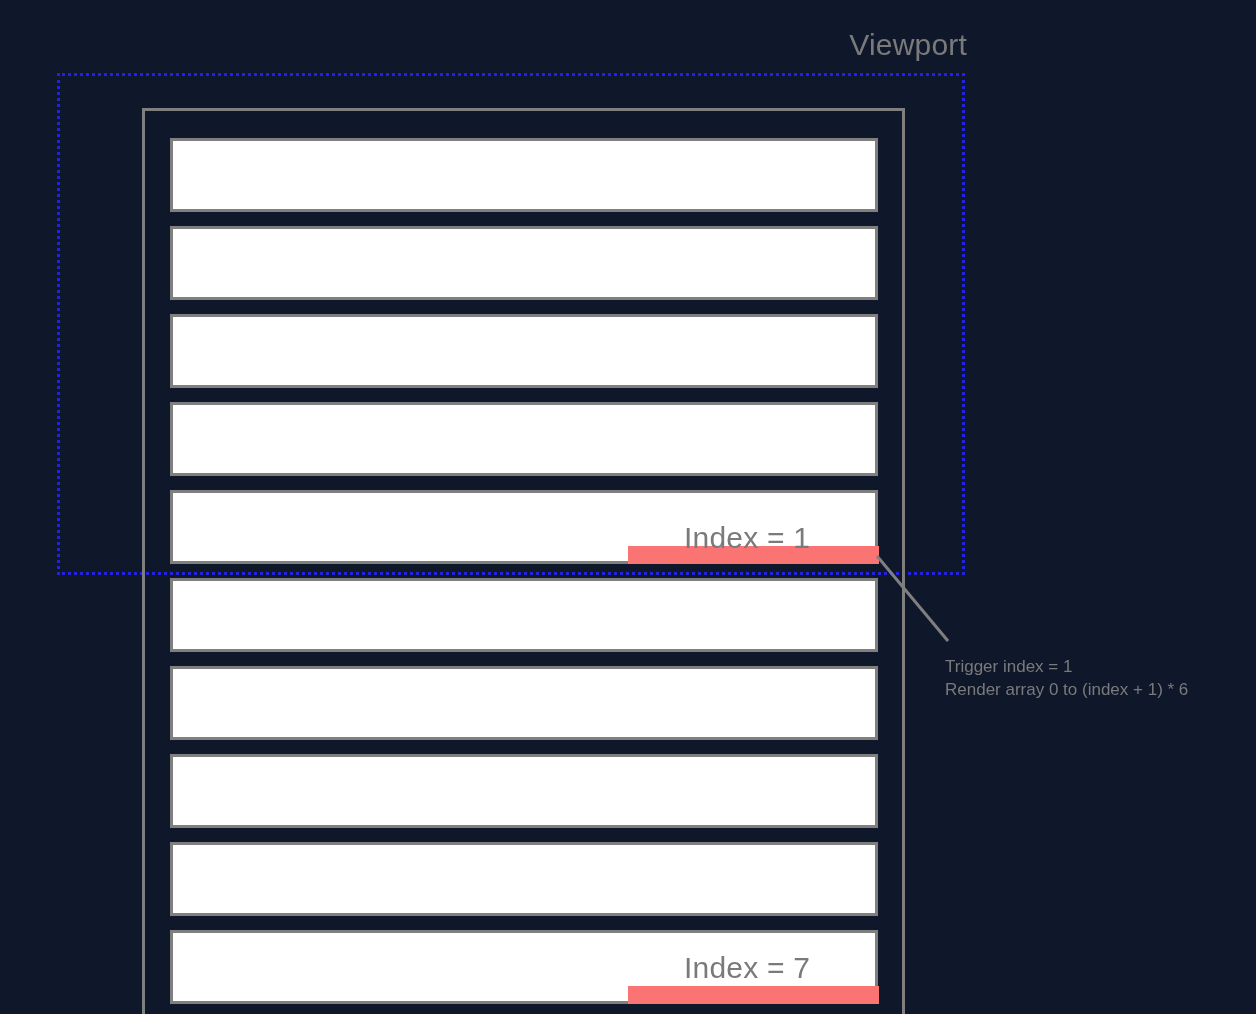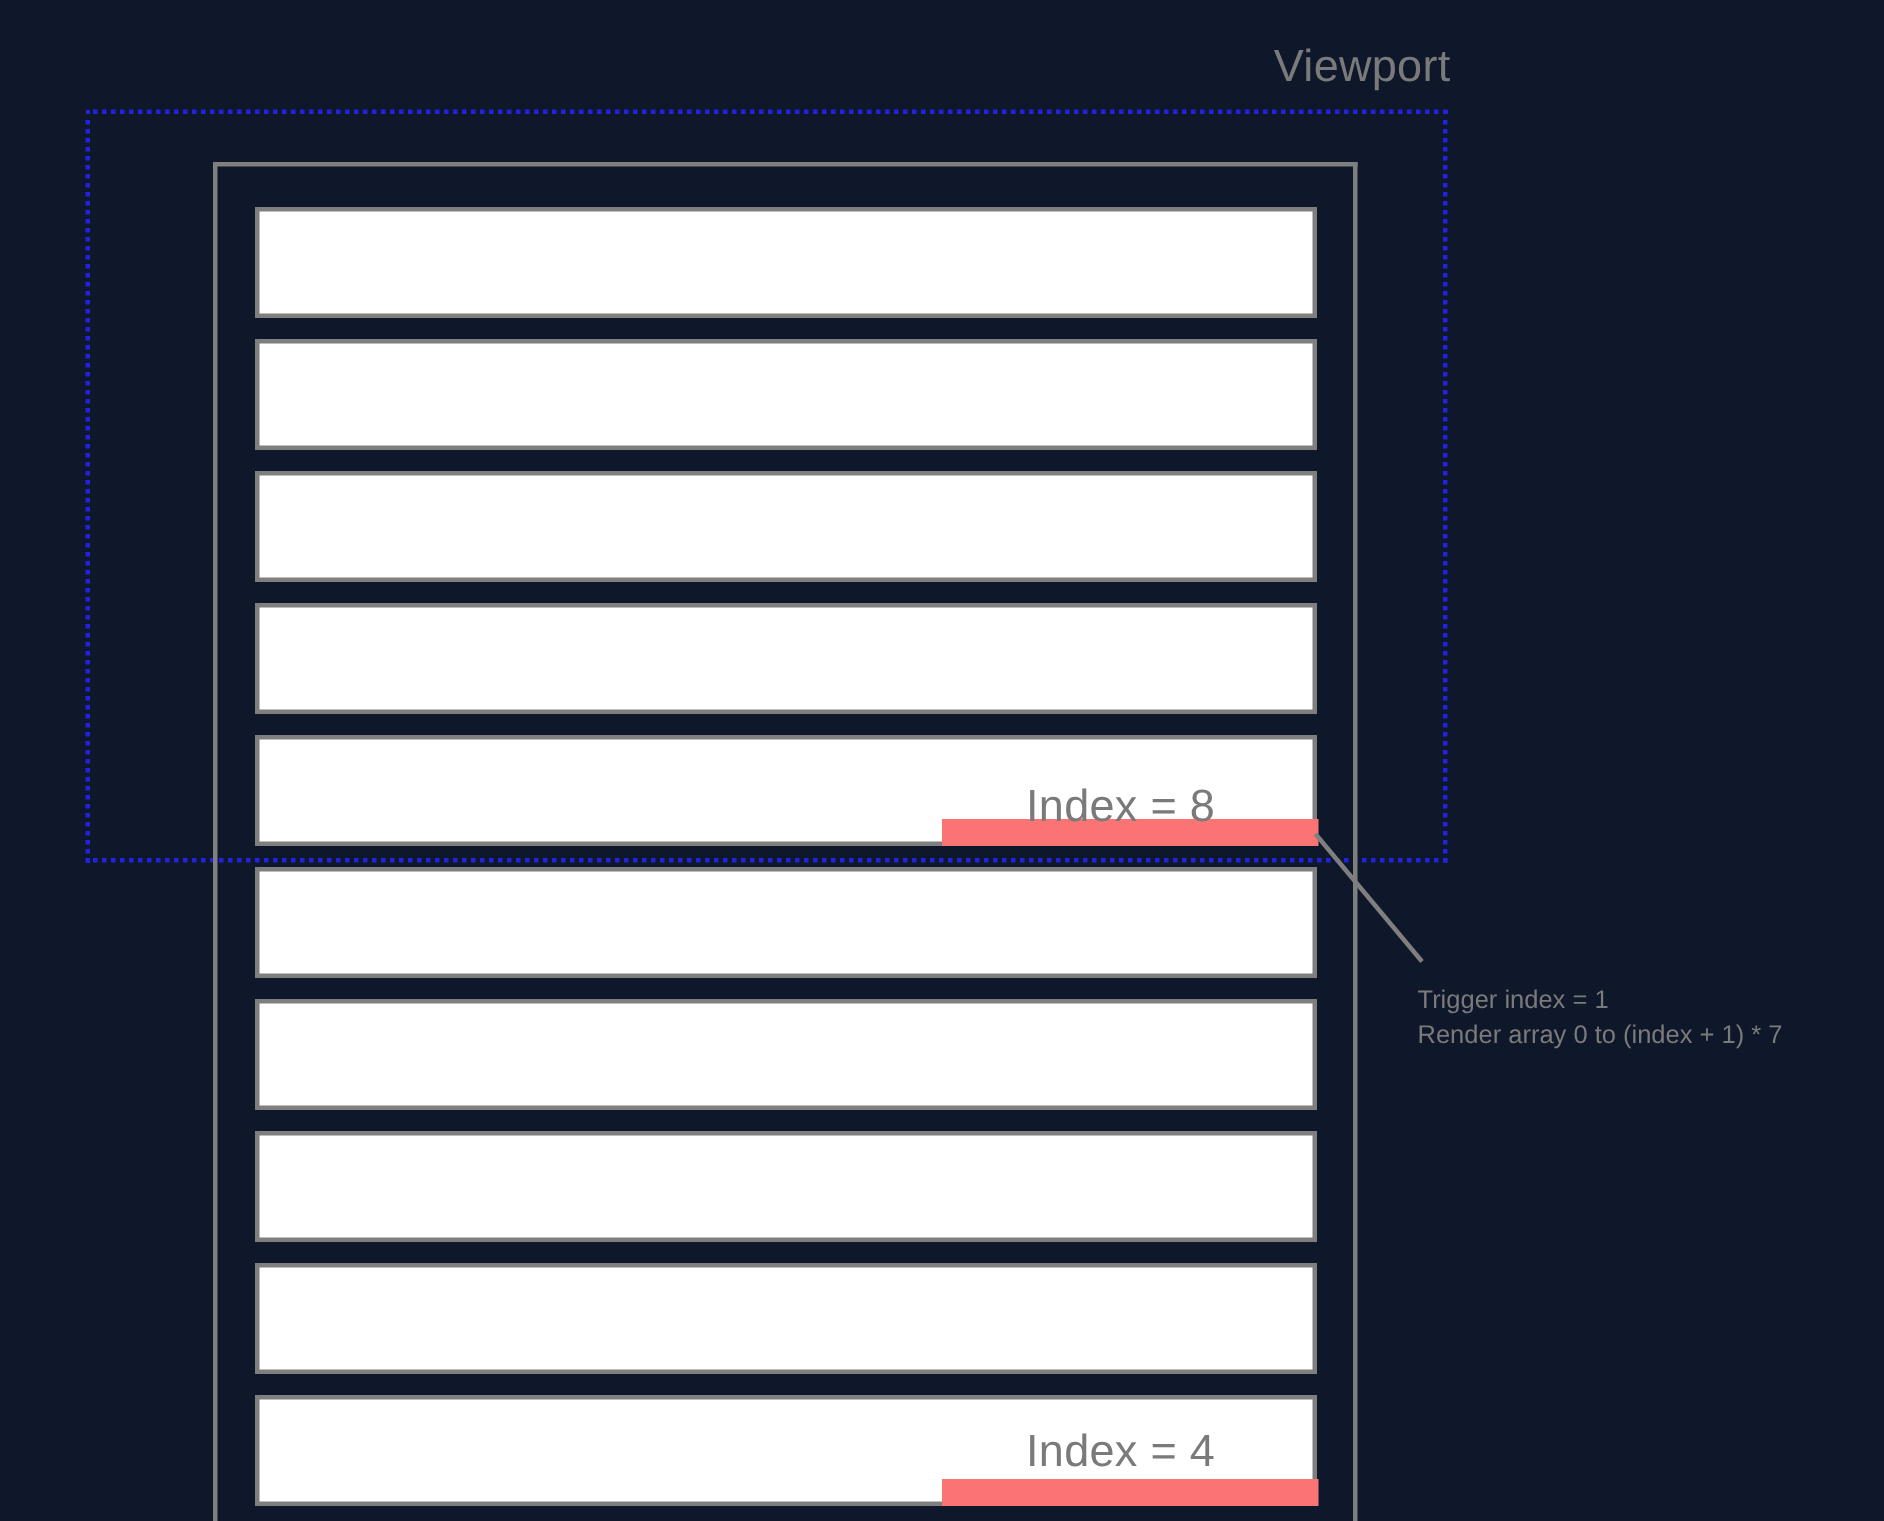--- a/index.html
+++ b/index.html
@@ -129,27 +129,27 @@
       <div class="list-item" style="left: 170px; top: 490px; width: 708px; height: 74px; border-color: rgb(127, 127, 127);"></div>
       <div class="list-item" style="left: 170px; top: 578px; width: 708px; height: 74px; border-color: rgb(127, 127, 127);"></div>
       <div class="list-item" style="left: 170px; top: 666px; width: 708px; height: 74px; border-color: rgb(127, 127, 127);"></div>
       <div class="list-item" style="left: 170px; top: 754px; width: 708px; height: 74px; border-color: rgb(127, 127, 127);"></div>
       <div class="list-item" style="left: 170px; top: 842px; width: 708px; height: 74px; border-color: rgb(127, 127, 127);"></div>
       <div class="list-item" style="left: 170px; top: 930px; width: 708px; height: 74px; border-color: rgb(127, 127, 127);"></div>
     </div>
 
   <div id="trigger-host">
       <div class="trigger-bar" style="left: 628px; top: 546px; width: 251px; height: 18px; background: rgb(250, 116, 116);"></div>
-      <div class="index-label" style="left: 684px; top: 521px;">Index = 8</div>
+      <div class="index-label" style="left: 684px; top: 521px;">Index = 1</div>
       <div class="trigger-bar" style="left: 628px; top: 986px; width: 251px; height: 18px; background: rgb(250, 116, 116);"></div>
-      <div class="index-label" style="left: 684px; top: 951px;">Index = 4</div>
+      <div class="index-label" style="left: 684px; top: 951px;">Index = 7</div>
     </div>
 
   <svg class="leader-svg" viewBox="0 0 1256 1014" xmlns="http://www.w3.org/2000/svg">
     <line id="leader" stroke="#7f7f7f" stroke-width="3" stroke-linecap="butt" x1="877" y1="556" x2="948" y2="641"></line>
   </svg>
 
   <div class="annotation" style="left: 927px; top: 655px; color: rgb(122, 122, 122); margin-left: 18px;">
     <div>Trigger index = 1</div>
-    <div>Render array 0 to (index + 1) * 7</div>
+    <div>Render array 0 to (index + 1) * 6</div>
   </div>
 
 </div>
 
 </body></html>

